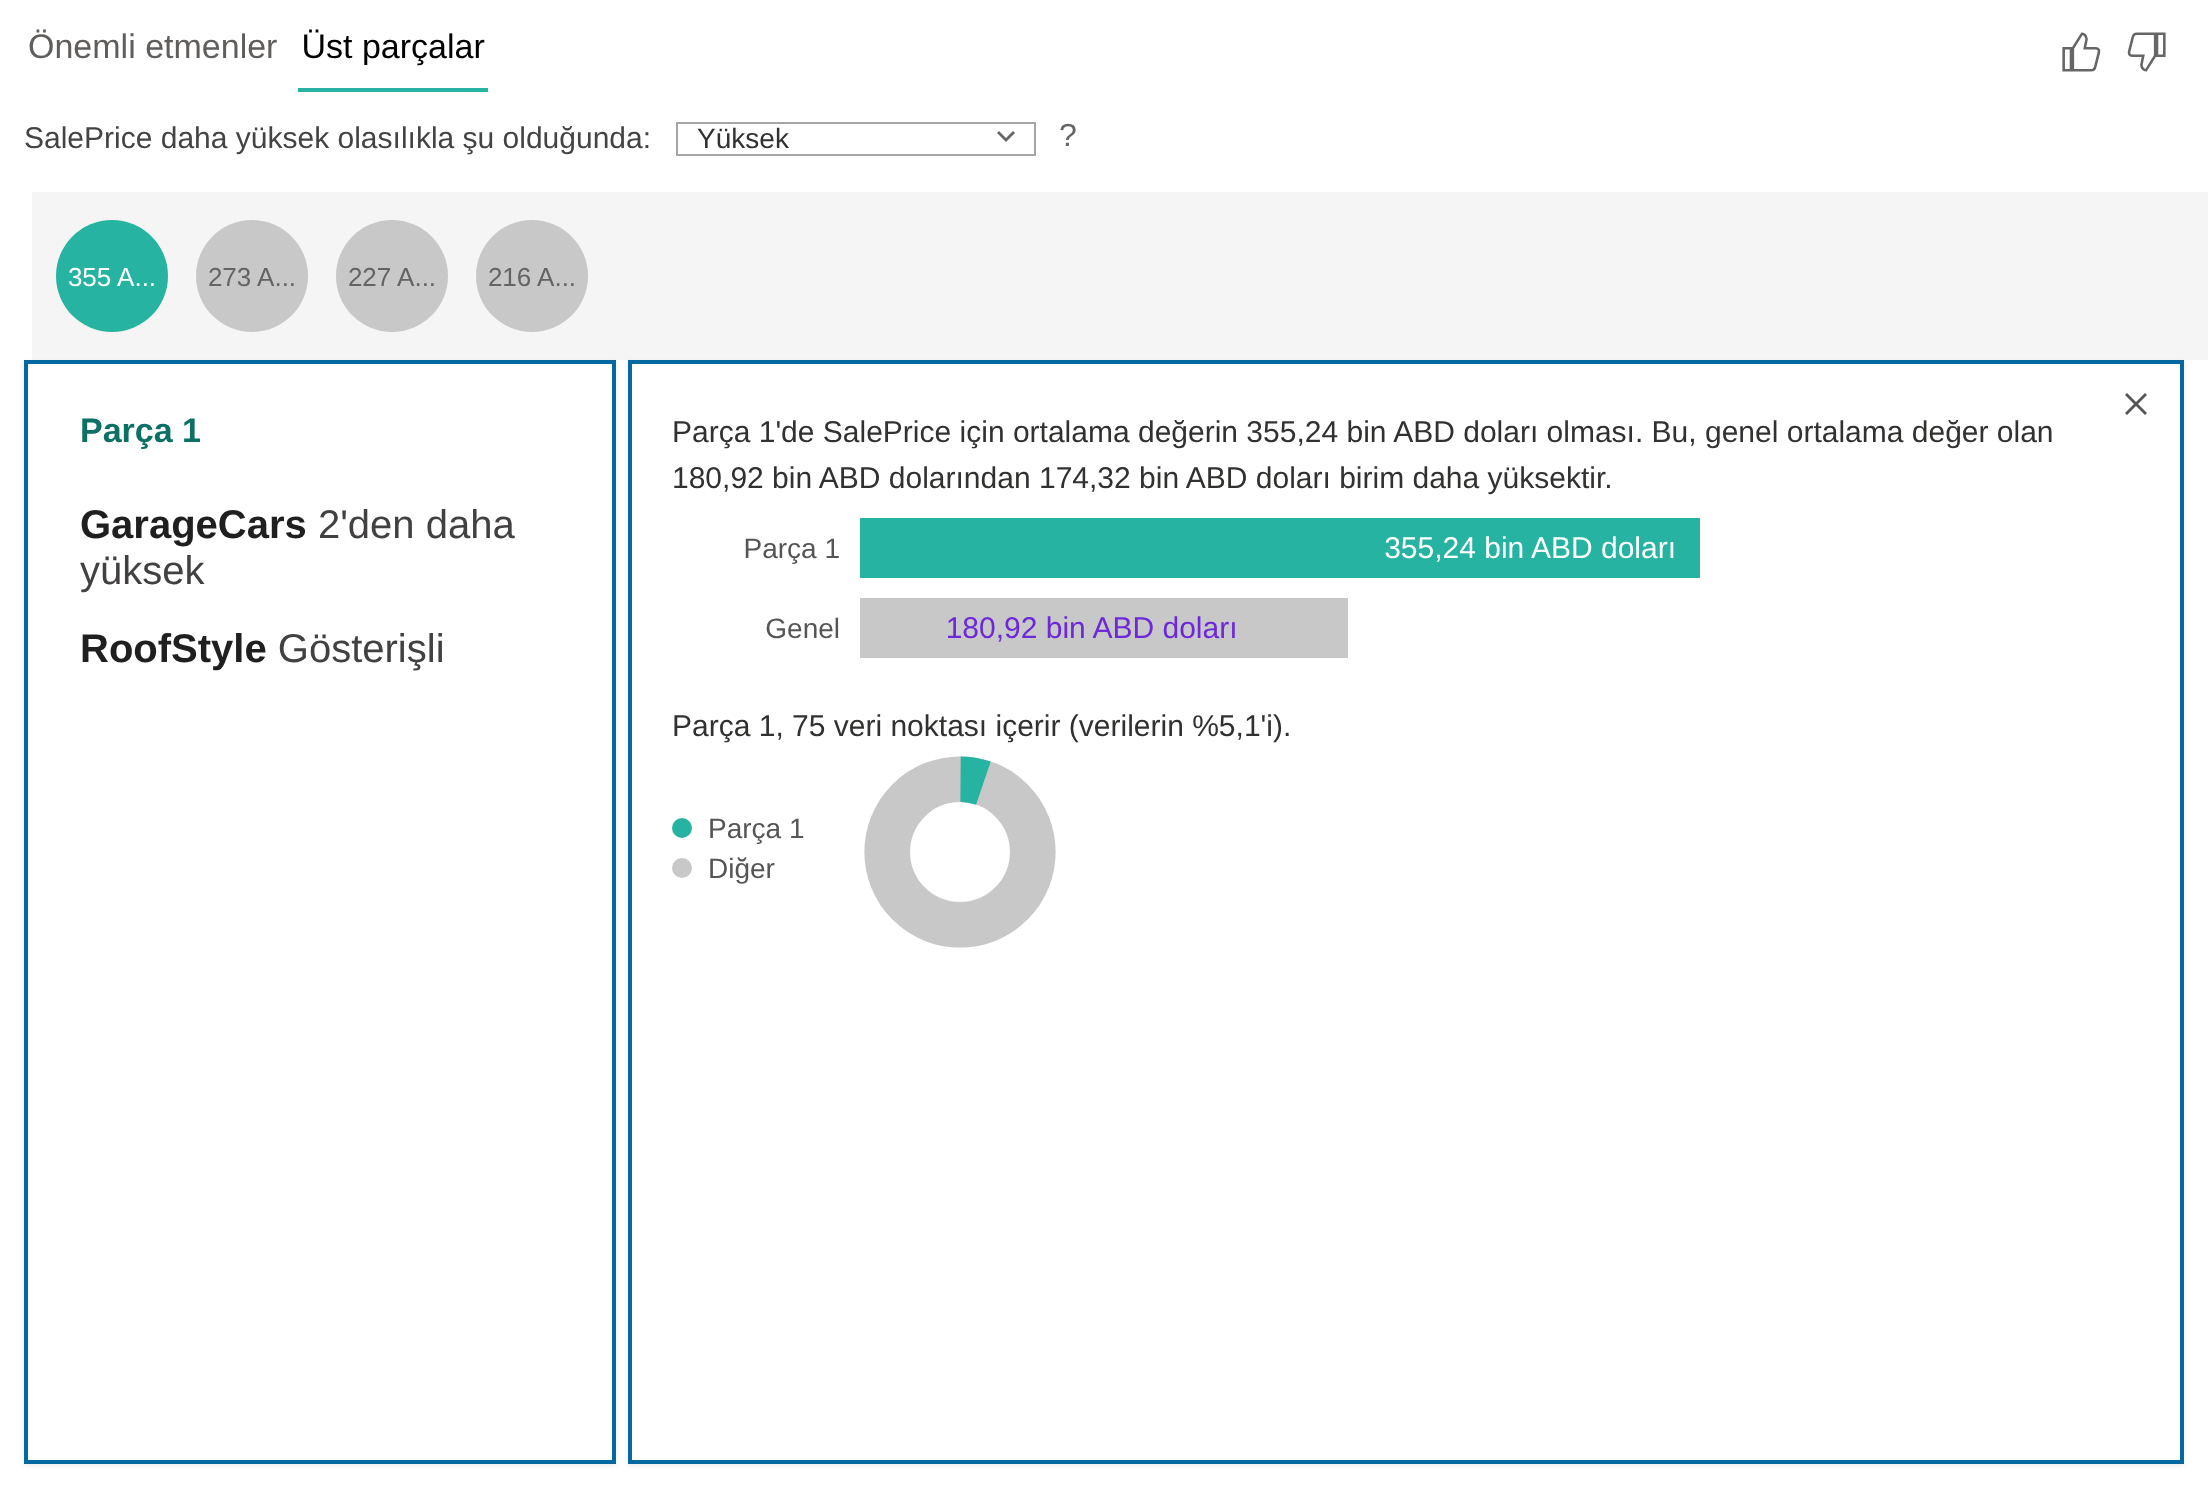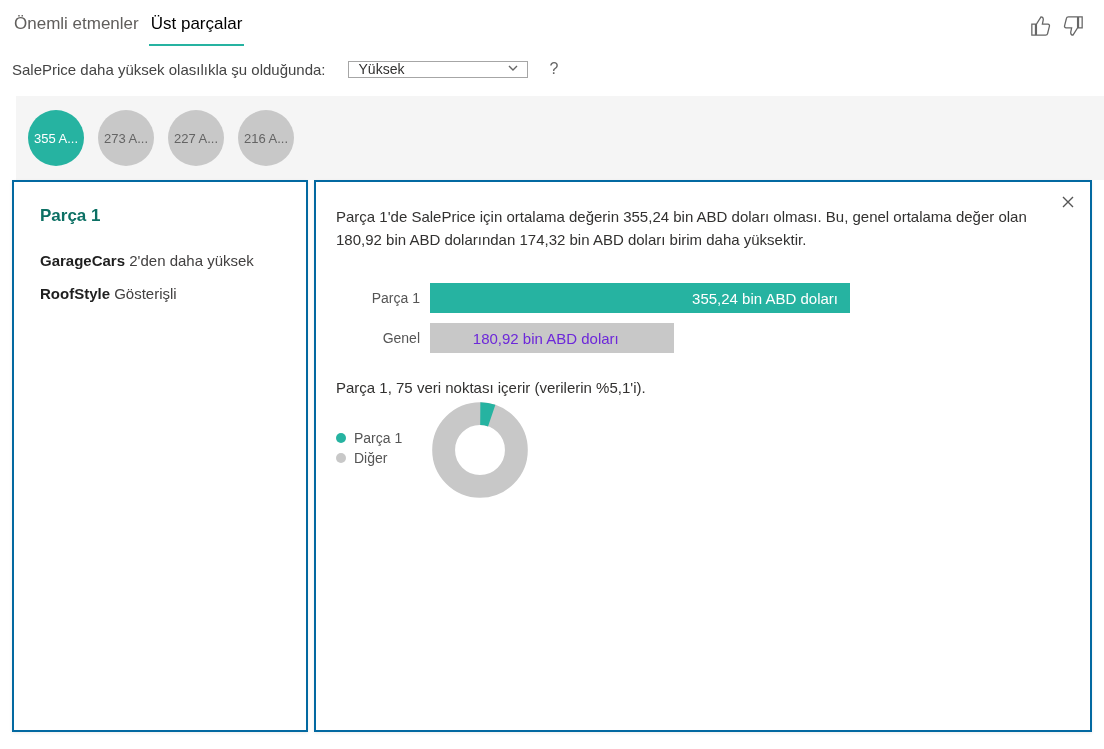--- a/index.html
+++ b/index.html
@@ -31,21 +31,21 @@
       margin-left: auto;
       display: flex;
       gap: 10px;
       align-items: center;
       padding-right: 8px;
     }
     .feedback svg { width: 22px; height: 22px; stroke: #666; fill: none; stroke-width: 1.4; cursor: pointer; }
     .prompt-row {
       display: flex;
       align-items: center;
-      gap: 22px;
+      gap: 12px;
       padding: 14px 12px 18px 12px;
       font-size: 15px;
       color: #444;
     }
     .select-box {
       position: relative;
       width: 180px;
       height: 17px;
       border: 1px solid #a6a6a6;
       display: flex;
@@ -105,35 +105,35 @@
       flex: 1;
       padding: 24px 24px 24px 20px;
       position: relative;
     }
     .segment-title {
       color: #0c7064;
       font-size: 17px;
       font-weight: 600;
       margin-bottom: 26px;
     }
-    .cond-row { font-size: 15px; color: #424040; margin-bottom: 16px; }
+    .cond-row { font-size: 20px; color: #424040; margin-bottom: 16px; }
     .cond-row .feat { font-weight: 600; color: #1f1f1f; }
     .close-btn {
       position: absolute;
       top: 12px;
       right: 14px;
       cursor: pointer;
       font-size: 18px;
       color: #555;
     }
     .desc-text {
       font-size: 15px;
       color: #323130;
       line-height: 1.5;
-      margin-bottom: 32px;
+      margin-bottom: 8px;
       max-width: 700px;
     }
     .bar-row {
       display: flex;
       align-items: center;
       margin-bottom: 10px;
     }
     .bar-label {
       width: 94px;
       text-align: right;

